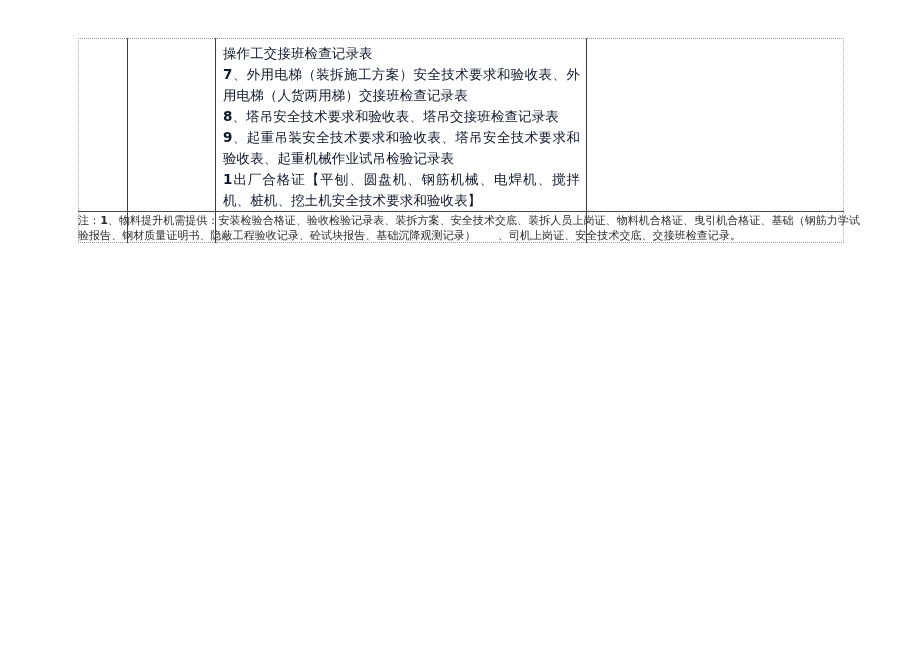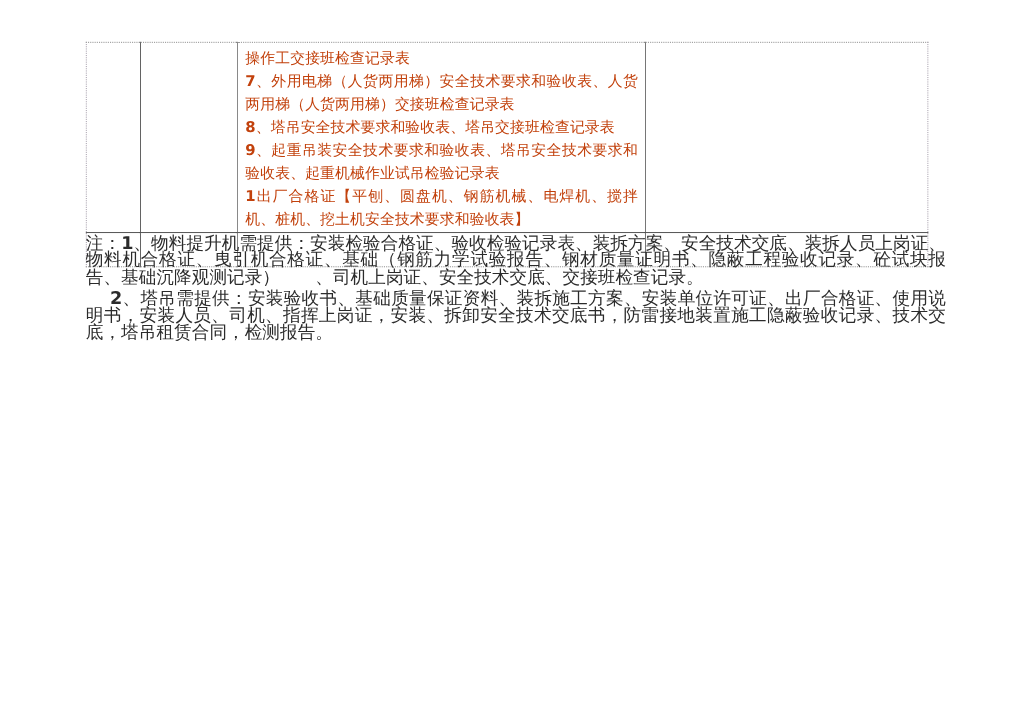--- a/index.html
+++ b/index.html
@@ -61,40 +61,40 @@
   
   .row-main td { height: 140px; }
   .row-blank td { height: 31px; }
 
   
   .cell-body {
     padding: 4px 6px 0 7px;
     font-family: "DejaVu Sans", "Liberation Sans", sans-serif;
     font-size: 13.5px;
     line-height: 21px;
-    color: #c2410c;
+    color: #0f172a;
     letter-spacing: 0.1px;
   }
   .cell-body p {
     margin: 0;
     text-align: justify;
     text-justify: inter-ideograph;
   }
   .cell-body p .lead {
     font-weight: bold;
   }
 
   
   .notes {
     position: absolute;
     left: 78px;
     top: 213px;
     width: 782px;
     font-family: "DejaVu Sans", "Liberation Sans", sans-serif;
-    font-size: 16px;
+    font-size: 11px;
     line-height: 15.4px;
     color: #2b2b2b;
     letter-spacing: 0.05px;
   }
   .note-para {
     margin: 0 0 4px 0;
     text-align: justify;
     text-justify: inter-ideograph;
     white-space: pre-wrap;
   }
@@ -121,21 +121,21 @@
       <tr class="row-main">
         <td class="cell bt-dot bl-dot br-sol bb-sol">
           <div class="cell-body"></div>
         </td>
         <td class="cell bt-dot br-sol bb-sol">
           <div class="cell-body"></div>
         </td>
         <td class="cell bt-dot br-sol bb-sol">
           <div class="cell-body">
             <p><span class="lead"></span><span>操作工交接班检查记录表</span></p>
-            <p><span class="lead">7</span><span>、外用电梯（人货两用梯）安全技术要求和验收表、人货两用梯（人货两用梯）交接班检查记录表</span></p>
+            <p><span class="lead">7</span><span>、外用电梯（装拆施工方案）安全技术要求和验收表、外用电梯（人货两用梯）交接班检查记录表</span></p>
             <p><span class="lead">8</span><span>、塔吊安全技术要求和验收表、塔吊交接班检查记录表</span></p>
             <p><span class="lead">9</span><span>、起重吊装安全技术要求和验收表、塔吊安全技术要求和验收表、起重机械作业试吊检验记录表</span></p>
             <p><span class="lead">1</span><span>出厂合格证【平刨、圆盘机、钢筋机械、电焊机、搅拌机、桩机、挖土机安全技术要求和验收表】</span></p>
           </div>
         </td>
         <td class="cell bt-dot br-dot bb-sol">
           <div class="cell-body"></div>
         </td>
       </tr>
       <tr class="row-blank">
@@ -150,16 +150,15 @@
         </td>
         <td class="cell br-dot bb-dot">
           <div class="cell-body"></div>
         </td>
       </tr>
     </tbody>
   </table>
 
   <div class="notes">
     <p class="note-para"><span>注：</span><span class="num">1</span><span>、物料提升机需提供：安装检验合格证、验收检验记录表、装拆方案、安全技术交底、装拆人员上岗证、物料机合格证、曳引机合格证、基础（钢筋力学试验报告、钢材质量证明书、隐蔽工程验收记录、砼试块报告、基础沉降观测记录）　　、司机上岗证、安全技术交底、交接班检查记录。</span></p>
-    <p class="note-para indent"><span class="num">2</span><span>、塔吊需提供：安装验收书、基础质量保证资料、装拆施工方案、安装单位许可证、出厂合格证、使用说明书，安装人员、司机、指挥上岗证，安装、拆卸安全技术交底书，防雷接地装置施工隐蔽验收记录、技术交底，塔吊租赁合同，检测报告。</span></p>
   </div>
 
 </div>
 
 </body></html>

